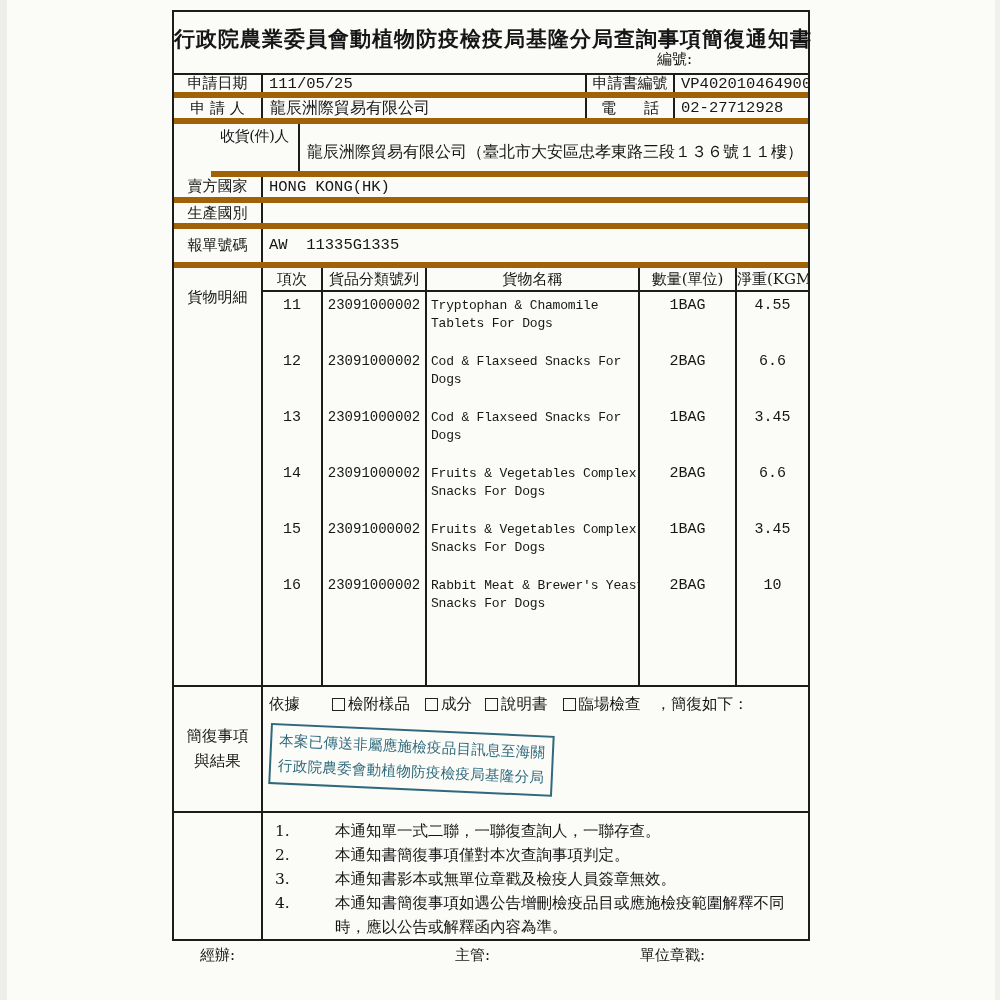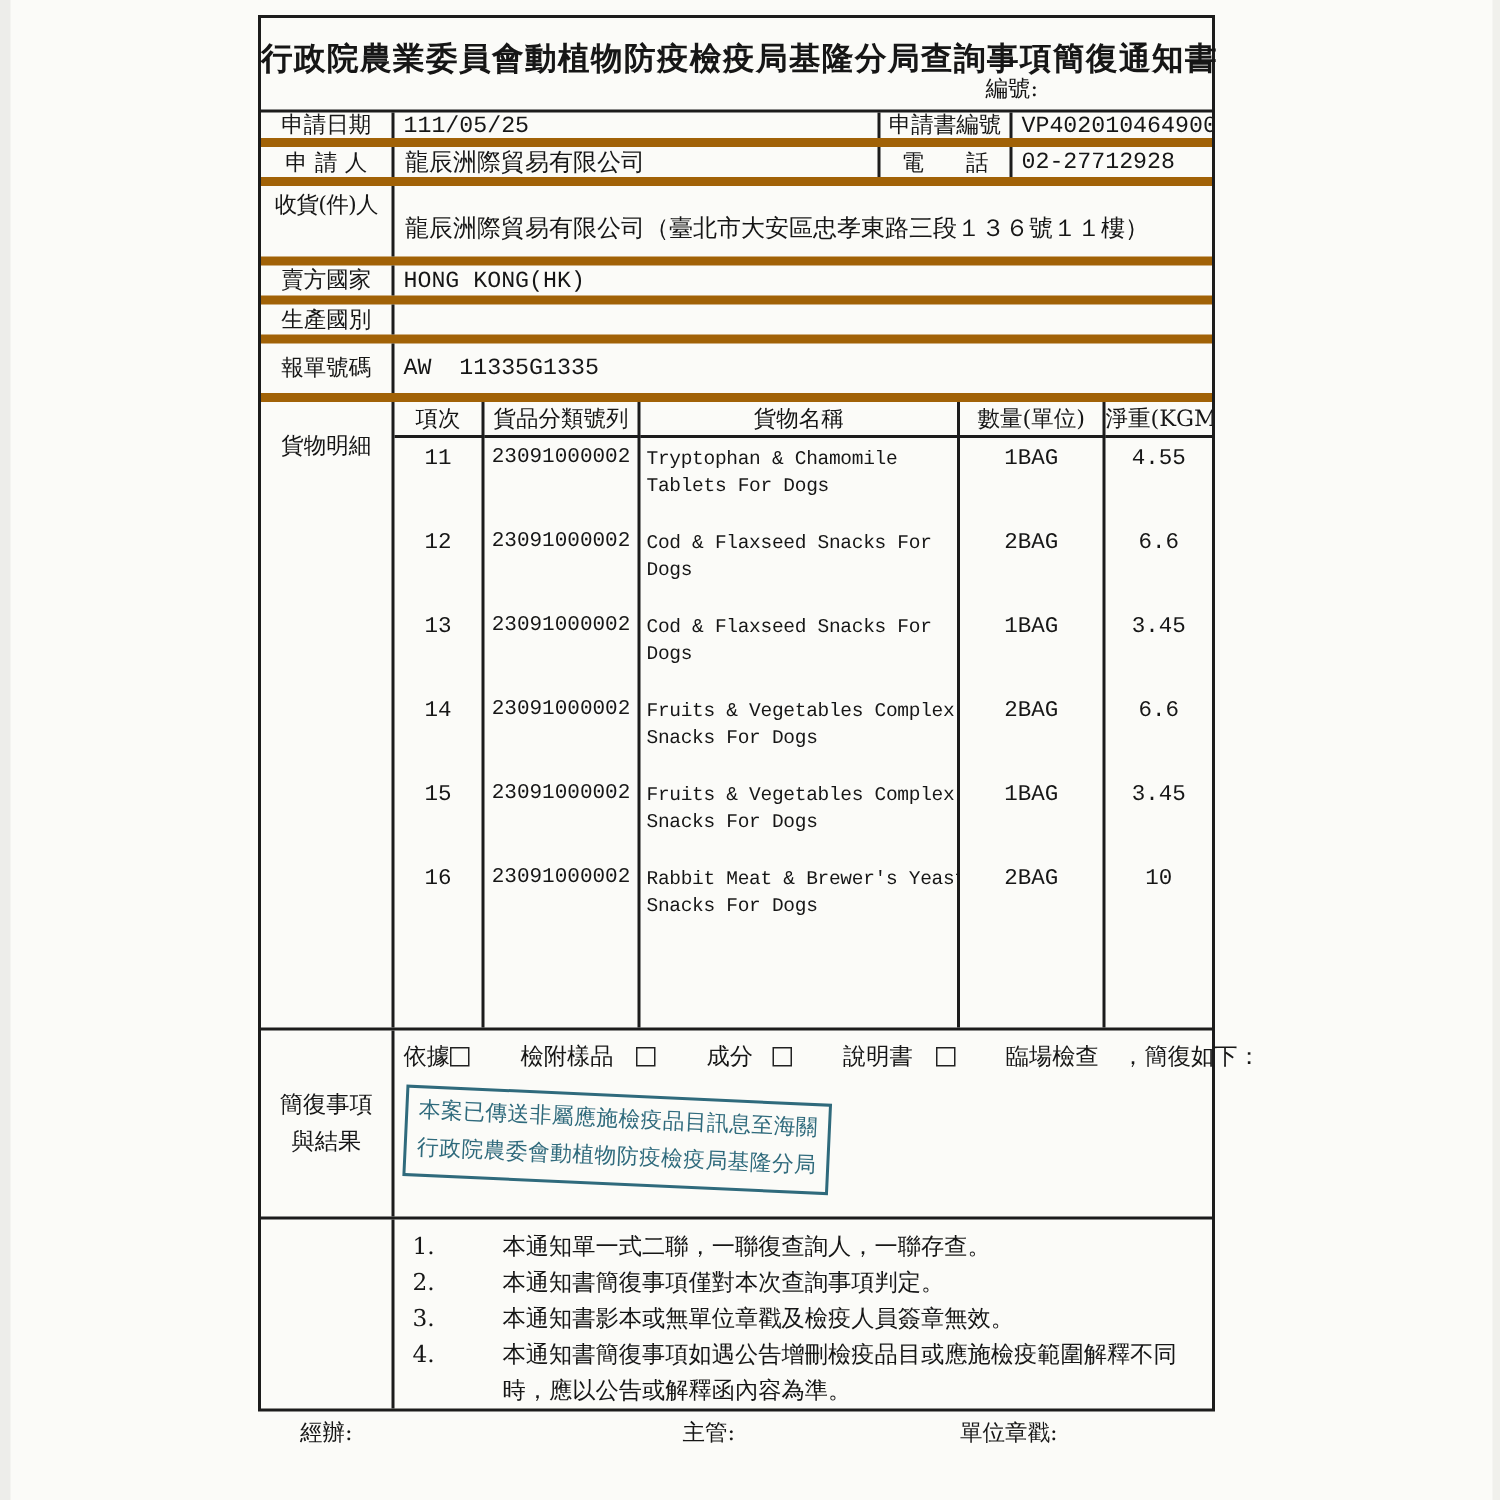--- a/index.html
+++ b/index.html
@@ -27,21 +27,21 @@
   
   .row { display:grid; border-bottom:6px solid #a16207; }
   .row > div { display:flex; align-items:center; overflow:hidden; white-space:pre; }
   .br { border-right:2px solid #1c1c1c; }
   .r-split { grid-template-columns:89px 324px 88px 1fr; }
   .r-wide  { grid-template-columns:89px 1fr; }
   .lab { justify-content:center; font-size:15px; }
   .val { padding-left:6px; font-size:15.5px; }
   .cjkval { font-size:16px; padding-left:7px; }
   .row-a { height:23px; } .row-b { height:26px; }
-  .row-c { height:53px; }
+  .row-c { height:53px;margin-left:37px; }
   .row-c .lab { align-items:flex-start; padding-top:3px; letter-spacing:-0.5px; }
   .row-c .val { align-items:flex-end; padding-bottom:8px; }
   .row-seller { height:27px; } .row-origin { height:26px; } .row-decl { height:39px; }
   .phone-lab { justify-content:space-between; padding:0 14px; font-size:15px; }
 
   
   .goods {
     display:grid; height:425px;
     grid-template-columns:89px 60px 104px 213px 97px 1fr;
     grid-template-rows:24px repeat(6,56px) 1fr;
@@ -52,22 +52,22 @@
   .g-h { border-bottom:2px solid #1c1c1c; text-align:center; font-size:15px; padding-top:2px; white-space:nowrap; }
   .g-no, .g-qty, .g-wt { text-align:center; padding-top:5px; font-size:15px; white-space:nowrap; }
   .g-code { text-align:center; padding-top:5px; font-size:14px; white-space:nowrap; }
   .g-name { padding:5px 2px 0 4px; font-size:13px; letter-spacing:-0.2px; line-height:18px; white-space:nowrap; }
 
   
   .basis-sec { display:grid; grid-template-columns:89px 1fr; height:128px; border-bottom:2px solid #1c1c1c; }
   .b-label { border-right:2px solid #1c1c1c; display:flex; flex-direction:column; justify-content:center; align-items:center; font-size:15.5px; line-height:25px; }
   .b-content { position:relative; padding:7px 6px 0 6px; }
   .basis-line { display:flex; align-items:center; font-size:15.5px; white-space:nowrap; }
-  .basis-word { }
-  .cbx-group { display:flex; align-items:center; margin-right:15px;gap:31px; }
+  .basis-word { margin-right:32px; }
+  .cbx-group { display:flex; align-items:center; margin-right:15px; }
   .cbx-group:nth-of-type(3) { margin-right:13px; }
   .cbx { width:13px; height:13px; border:1.5px solid #222; display:inline-block; margin-right:3px; background:transparent; flex:none; }
   .stamp {
     position:absolute; left:8px; top:36px; width:284px;
     border:2px solid #2f6a7c; color:#2f6a7c;
     transform:rotate(2.6deg); transform-origin:left top;
     padding:3px 7px 4px 7px; font-size:14.5px; line-height:25px; white-space:nowrap;
     letter-spacing:0.3px;
   }
 

